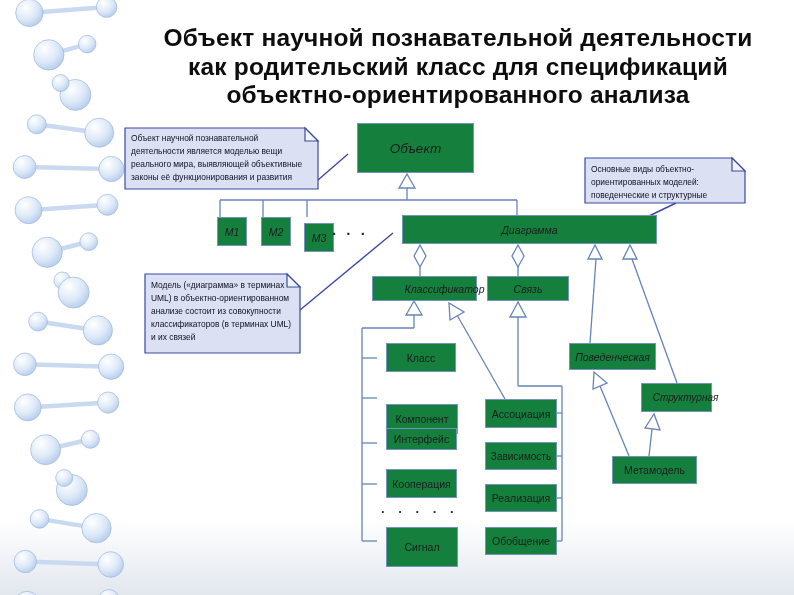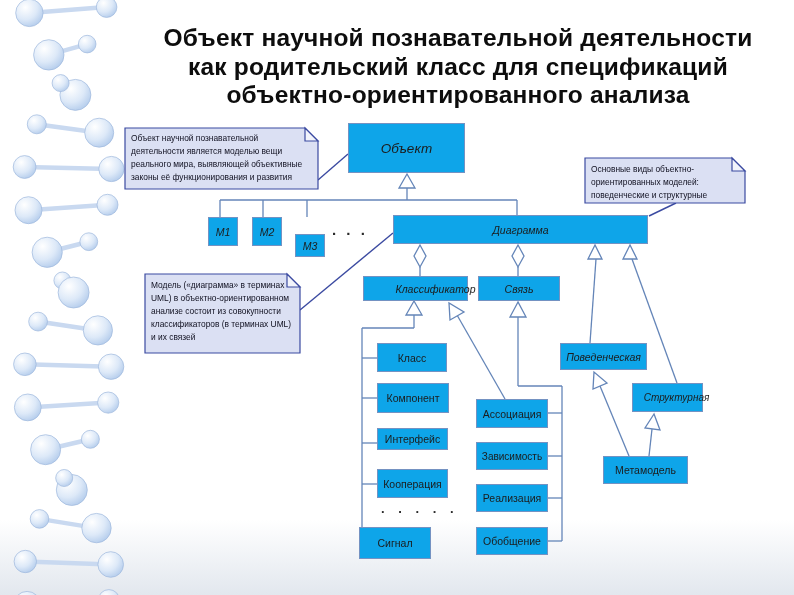--- a/index.html
+++ b/index.html
@@ -4,23 +4,23 @@
 <style>
   html,body{margin:0;padding:0;background:#ffffff;}
   .slide{position:relative;width:794px;height:595px;background:#ffffff;overflow:hidden;
          font-family:"Liberation Sans", sans-serif;}
   .bottom-fade{position:absolute;left:0;bottom:0;width:100%;height:75px;z-index:1;
          background:linear-gradient(180deg, rgba(228,233,240,0) 0%, #e2e7ee 100%);}
   .helix{position:absolute;left:0;top:0;z-index:2;}
   .layer{position:absolute;left:0;top:0;z-index:3;}
   .title{position:absolute;left:128px;top:24px;width:660px;text-align:center;z-index:4;
          color:#0d0d0d;font-size:24.5px;line-height:28.5px;letter-spacing:0.2px;font-weight:bold;}
-  .cbox{position:absolute;z-index:5;background:#0ea5e9;border:1.6px solid #7492c2;
+  .cbox{position:absolute;z-index:5;background:#15803d;border:1.6px solid #7492c2;
         box-sizing:border-box;display:flex;align-items:center;justify-content:center;
-        font-size:10.5px;color:#1c1c1c;text-align:center;}
+        font-size:10.5px;color:#1c1c1c;text-align:center;margin-left:9px;}
   .it{font-style:italic;}
   .note-text{position:absolute;z-index:6;font-size:8.4px;line-height:13px;color:#101020;}
   .dots{position:absolute;z-index:5;color:#2a2a2a;font-weight:bold;}
 </style>
 </head>
 <body>
 
 <div class="slide">
 
   <div class="bottom-fade"></div>
@@ -147,31 +147,31 @@
     </g>
   </svg>
 
   <div class="note-text" style="left:131px;top:132px;width:182px;">Объект научной познавательной деятельности является моделью вещи реального мира, выявляющей объективные законы её функционирования и развития</div>
   <div class="note-text" style="left:591px;top:163px;width:148px;">Основные виды объектно-ориентированных моделей: поведенческие и структурные</div>
   <div class="note-text" style="left:151px;top:279px;width:143px;">Модель («диаграмма» в терминах UML) в объектно-ориентированном анализе состоит из совокупности классификаторов (в терминах UML) и их связей</div>
 
   <div class="cbox it" style="left:348px;top:123px;width:117px;height:50px;font-size:13.5px;">Объект</div>
   <div class="cbox it" style="left:208px;top:217px;width:30px;height:29px;">М1</div>
   <div class="cbox it" style="left:252px;top:217px;width:30px;height:29px;">М2</div>
-  <div class="cbox it" style="left:295px;top:234px;width:30px;height:23px;font-style:italic;">М3</div>
+  <div class="cbox it" style="left:295px;top:223px;width:30px;height:29px;font-style:italic;">М3</div>
   <div class="dots" style="left:332px;top:221px;font-size:15px;letter-spacing:3px;">. . .</div>
   <div class="cbox it" style="left:393px;top:215px;width:255px;height:29px;">Диаграмма</div>
   <div class="cbox it" style="left:363px;top:276px;width:105px;height:25px;padding-left:40px;">Классификатор</div>
   <div class="cbox it" style="left:478px;top:276px;width:82px;height:25px;">Связь</div>
   <div class="cbox" style="left:377px;top:343px;width:70px;height:29px;">Класс</div>
-  <div class="cbox" style="left:377px;top:383px;width:72px;height:30px;">Компонент</div>
+  <div class="cbox" style="left:377px;top:404px;width:72px;height:30px;">Компонент</div>
   <div class="cbox" style="left:377px;top:428px;width:71px;height:22px;">Интерфейс</div>
   <div class="cbox" style="left:377px;top:469px;width:71px;height:29px;">Кооперация</div>
   <div class="dots" style="left:381px;top:501px;font-size:13px;letter-spacing:5px;">. . . . .</div>
-  <div class="cbox" style="left:359px;top:527px;width:72px;height:32px;">Сигнал</div>
+  <div class="cbox" style="left:377px;top:527px;width:72px;height:40px;">Сигнал</div>
   <div class="cbox" style="left:476px;top:399px;width:72px;height:29px;">Ассоциация</div>
   <div class="cbox" style="left:476px;top:442px;width:72px;height:28px;font-size:10px;">Зависимость</div>
   <div class="cbox" style="left:476px;top:484px;width:72px;height:28px;">Реализация</div>
   <div class="cbox" style="left:476px;top:527px;width:72px;height:28px;">Обобщение</div>
   <div class="cbox it" style="left:560px;top:343px;width:87px;height:27px;">Поведенческая</div>
   <div class="cbox it" style="left:632px;top:383px;width:71px;height:29px;font-size:10px;padding-left:18px;">Структурная</div>
   <div class="cbox" style="left:603px;top:456px;width:85px;height:28px;">Метамодель</div>
 
 </div>
 

